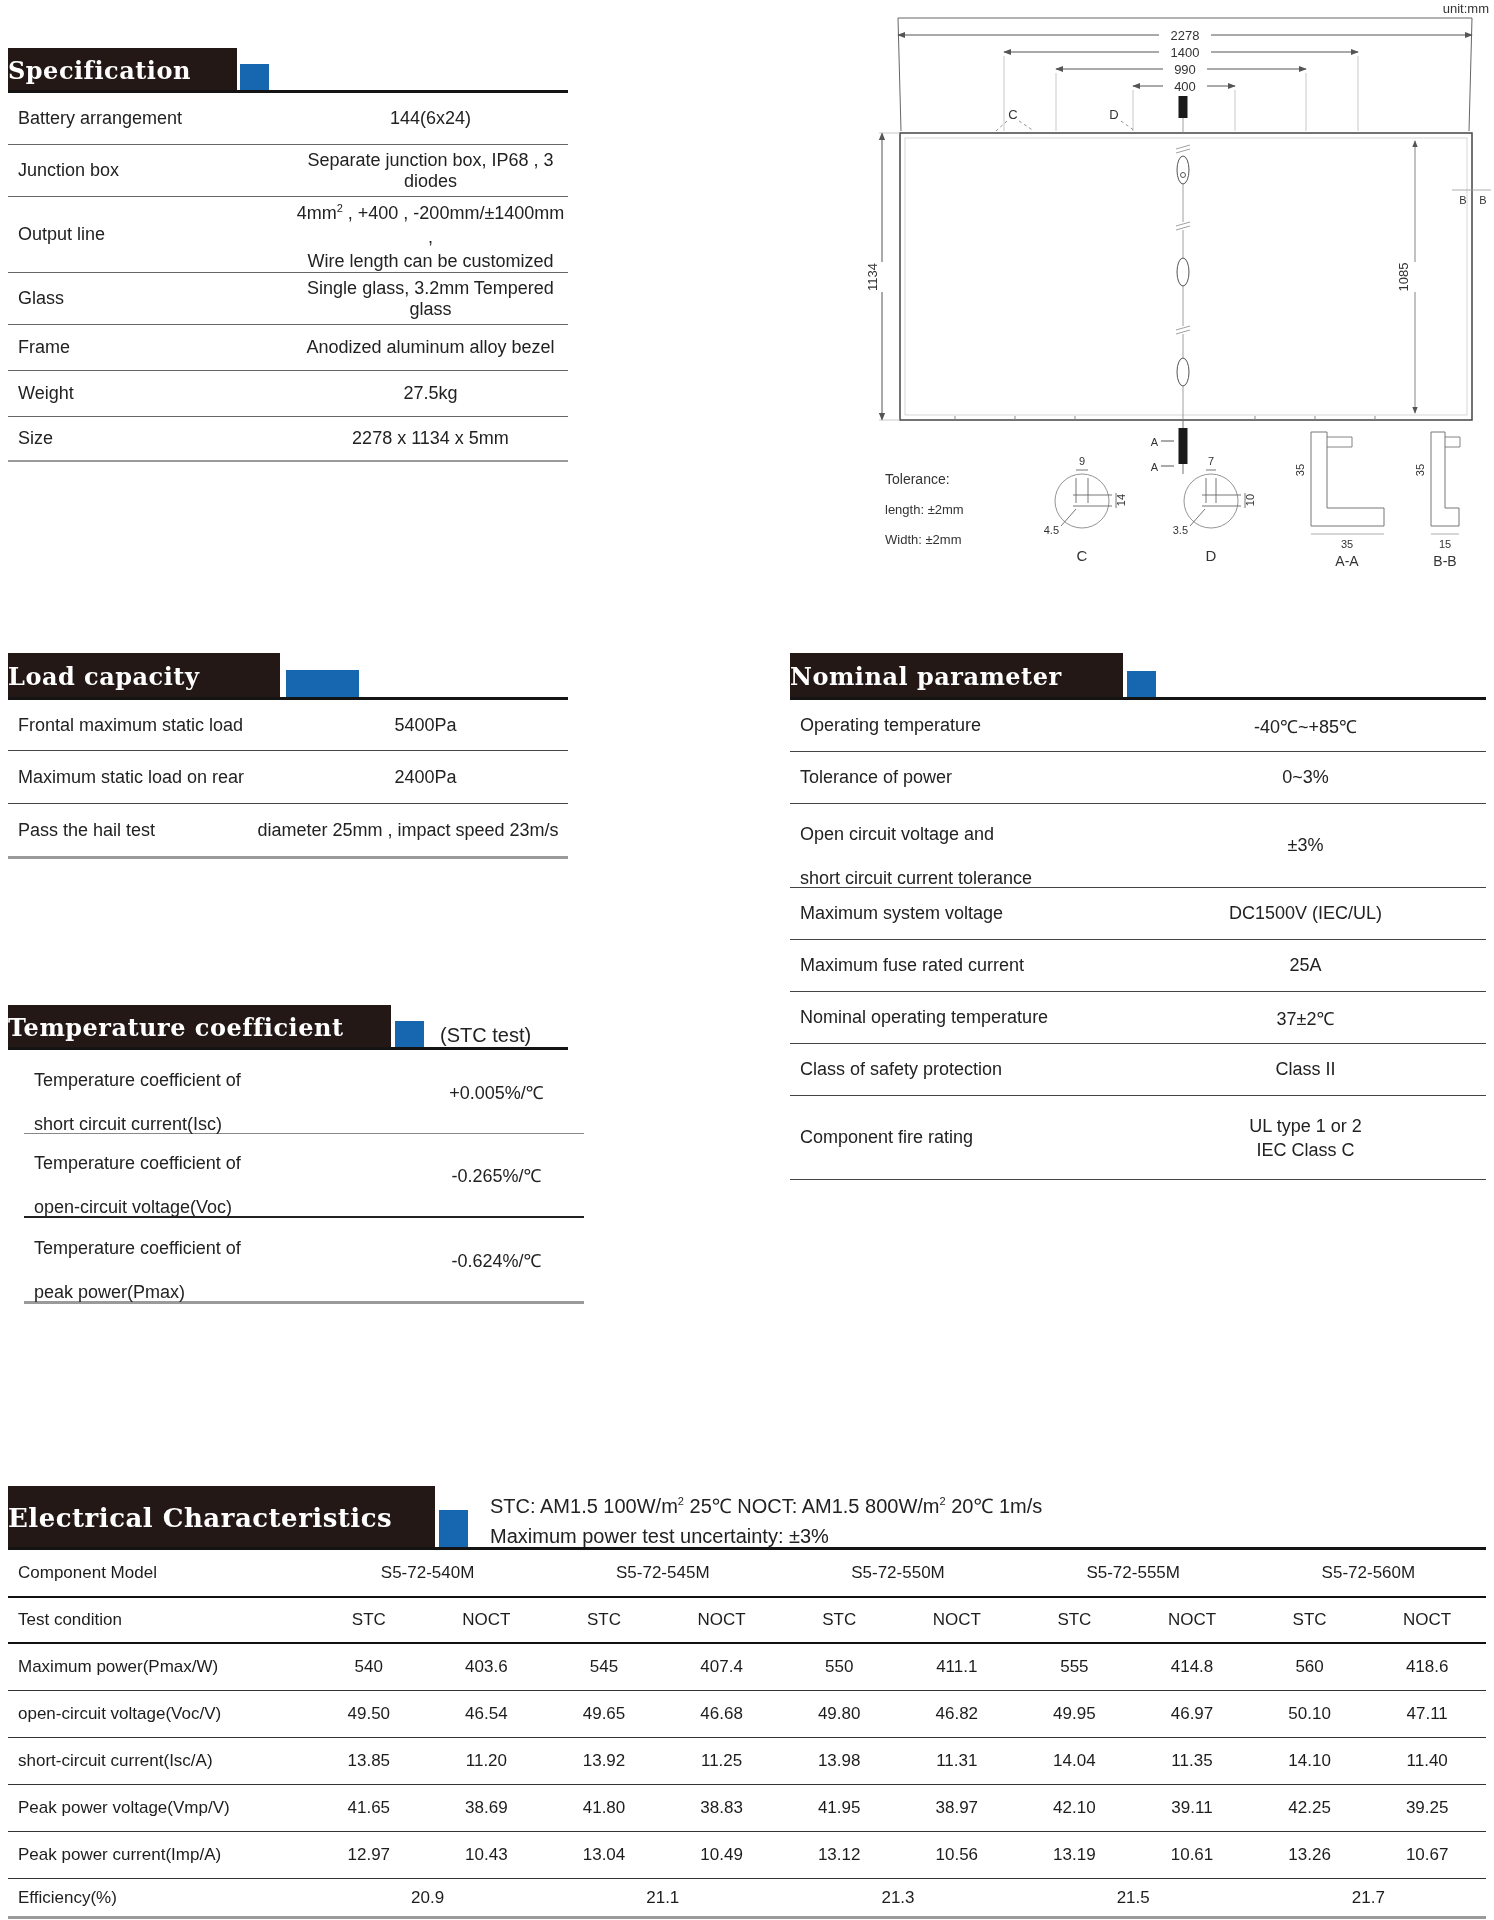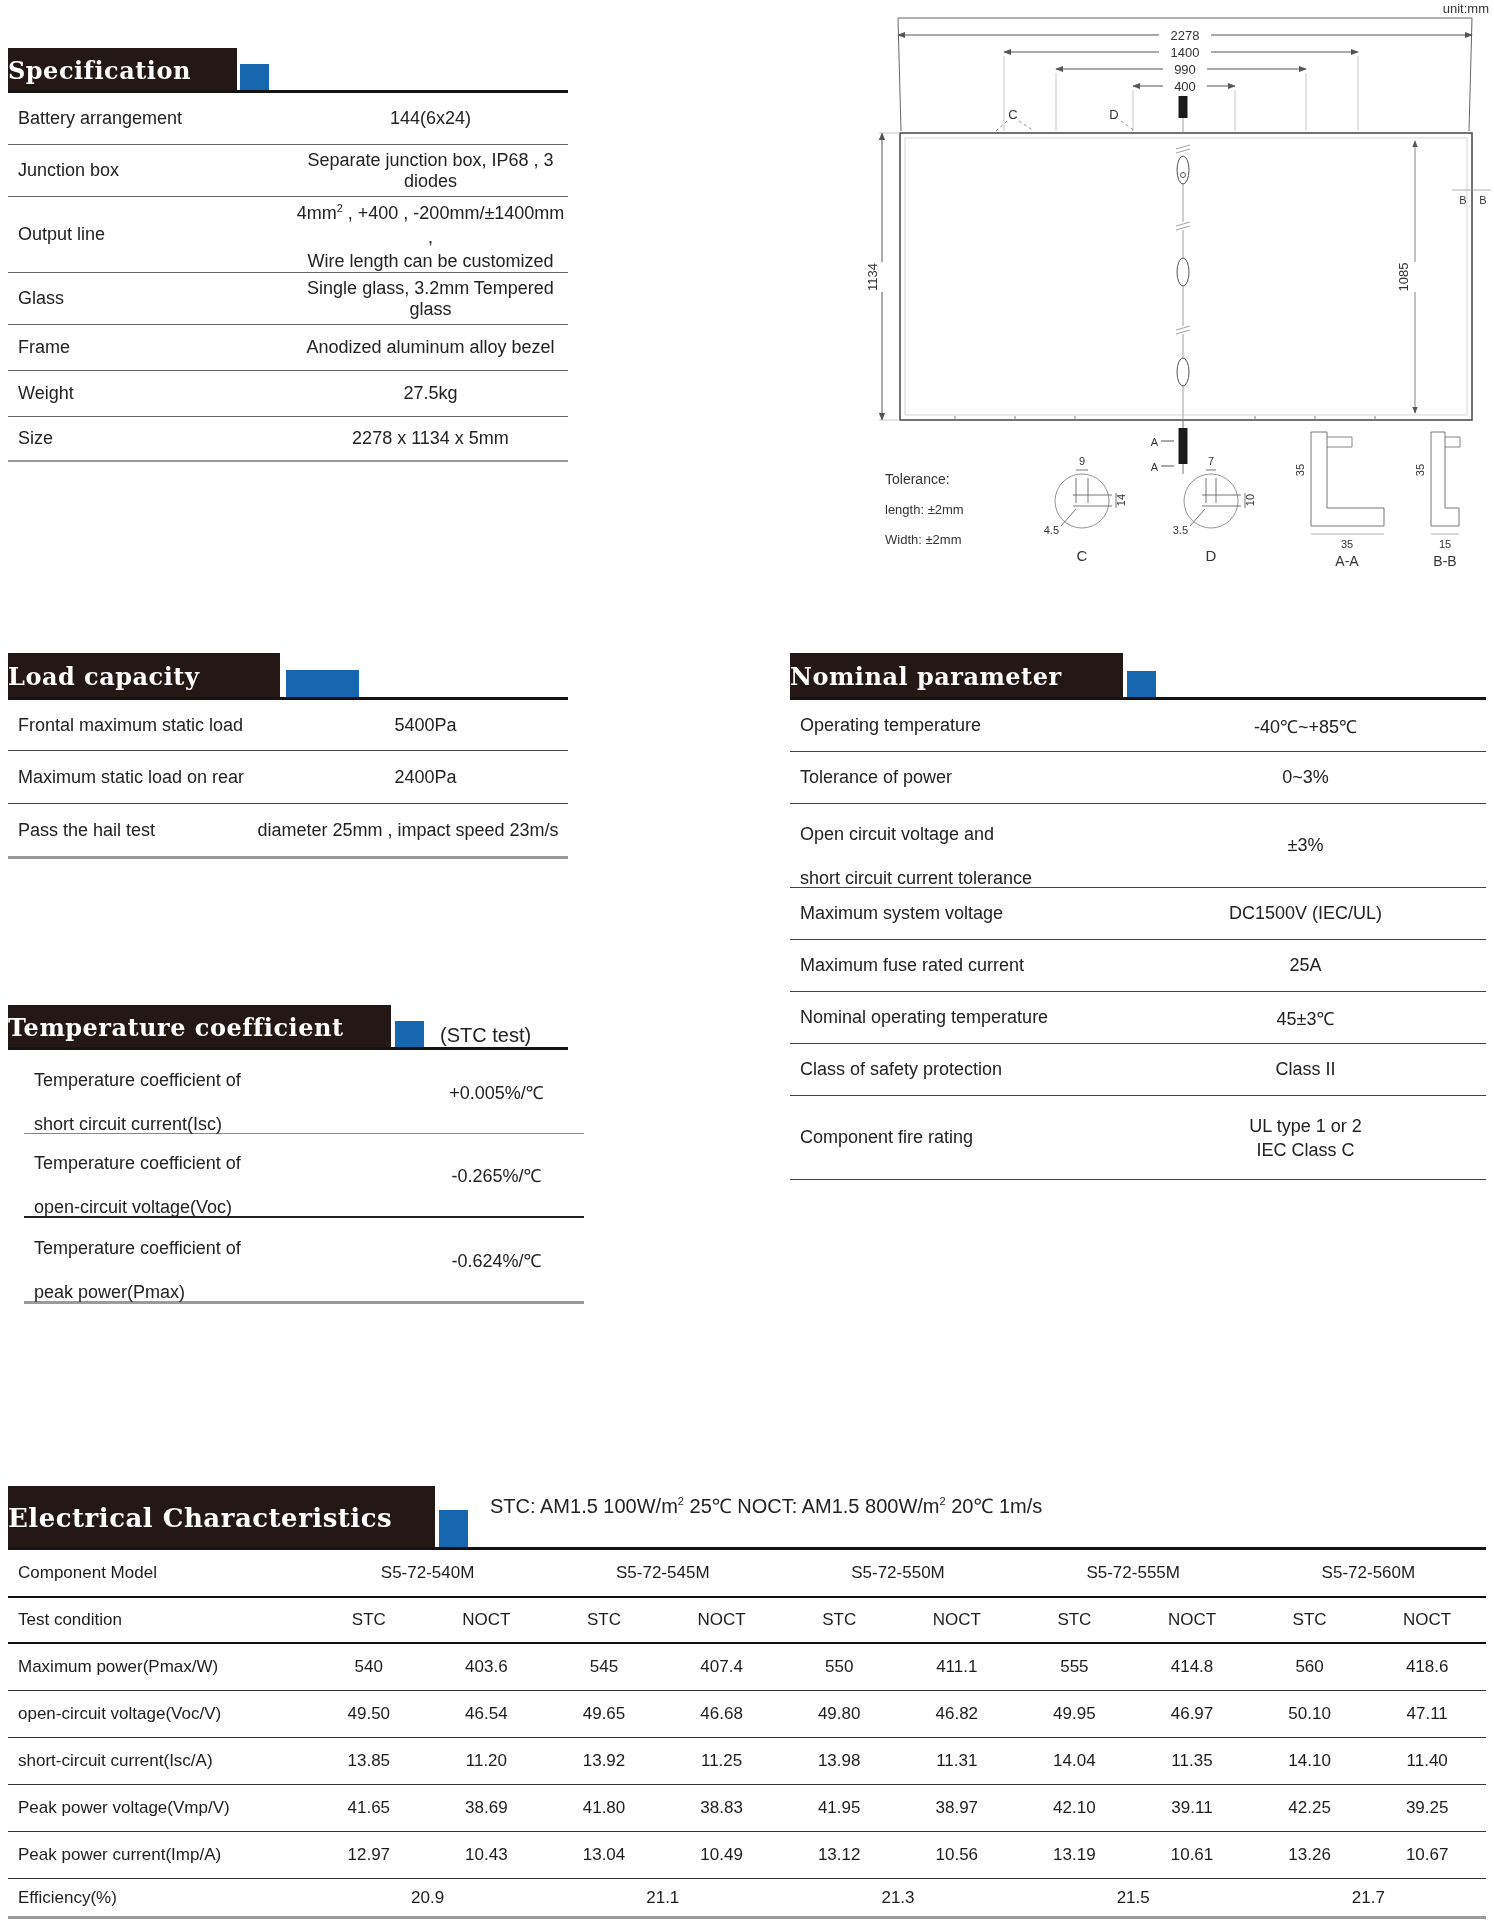--- a/index.html
+++ b/index.html
@@ -290,21 +290,21 @@
     <div class="trow" style="height:52px;border-bottom:1.5px solid #444">
       <div class="tl" style="width:335px">Maximum system voltage</div>
       <div class="tv">DC1500V (IEC/UL)</div>
     </div>
     <div class="trow" style="height:52px;border-bottom:1.5px solid #444">
       <div class="tl" style="width:335px">Maximum fuse rated current</div>
       <div class="tv">25A</div>
     </div>
     <div class="trow" style="height:52px;border-bottom:1.5px solid #444">
       <div class="tl" style="width:335px">Nominal operating temperature</div>
-      <div class="tv">45±3℃</div>
+      <div class="tv">37±2℃</div>
     </div>
     <div class="trow" style="height:52px;border-bottom:1.5px solid #444">
       <div class="tl" style="width:335px">Class of safety protection</div>
       <div class="tv">Class II</div>
     </div>
     <div class="trow" style="height:84px;border-bottom:1.5px solid #444">
       <div class="tl" style="width:335px">Component fire rating</div>
       <div class="tv">
         <div class="ln">UL type 1 or 2</div>
         <div class="ln">IEC  Class C</div>
@@ -342,20 +342,21 @@
       <div class="tv">-0.624%/℃</div>
     </div>
   </div>
 
   <div class="bar" style="left:8px;top:1486px;width:427px;height:64px;font-size:26px">
     <span>Electrical Characteristics</span>
   </div>
   <div class="bluesq" style="left:439px;top:1510px;width:29px;height:40px"></div>
   <div class="stc-note" style="left:490px;top:1486px">
     <div><span>STC: AM1.5 100W/m</span><sup>2</sup><span>  25℃   NOCT: AM1.5  800W/m</span><sup>2</sup><span>   20℃  1m/s</span></div>
+    <div>Maximum power test uncertainty: ±3%</div>
   </div>
   <div class="rule" style="left:8px;top:1547px;width:1478px"></div>
 
   <div class="etable">
     <div class="erow erow5 bb-thick" style="height:48px">
       <div class="el">Component Model</div>
       <div class="ec">S5-72-540M</div>
       <div class="ec">S5-72-545M</div>
       <div class="ec">S5-72-550M</div>
       <div class="ec">S5-72-555M</div>

